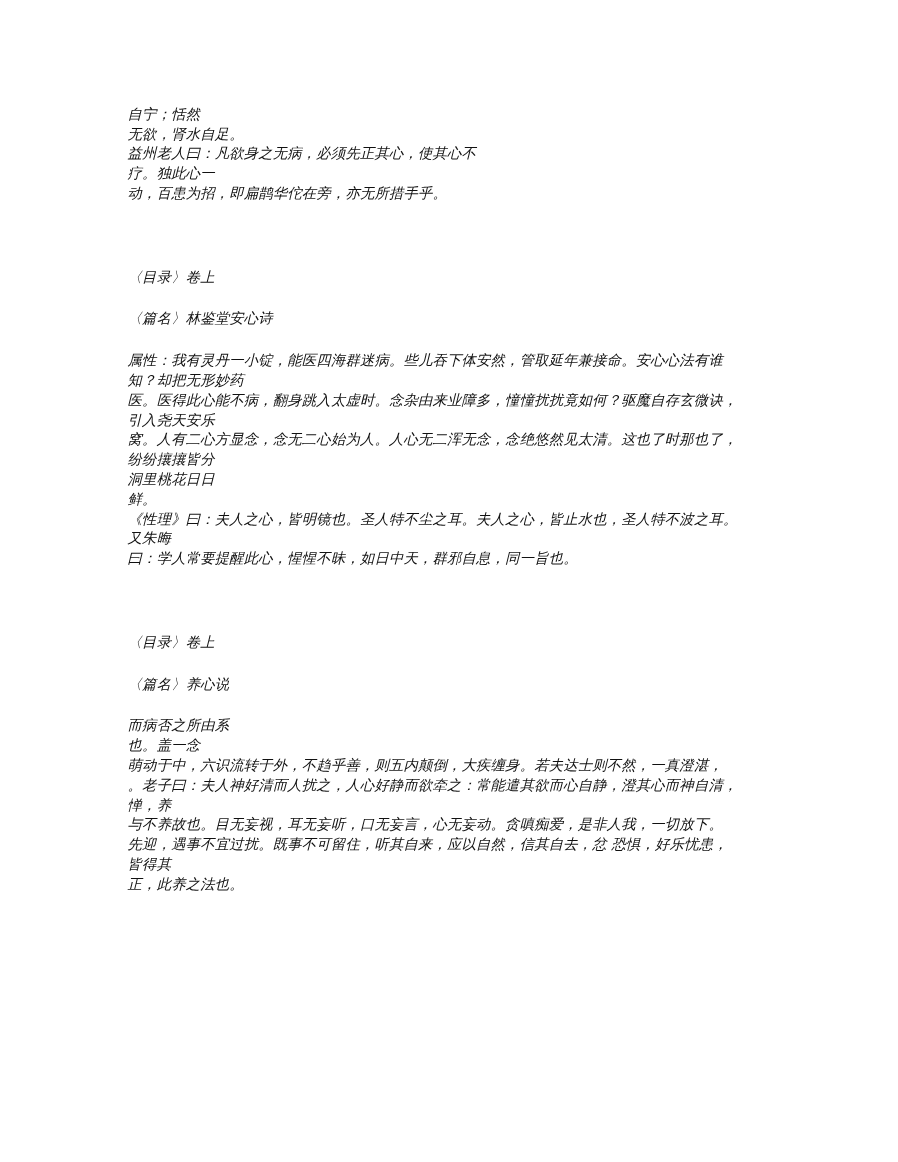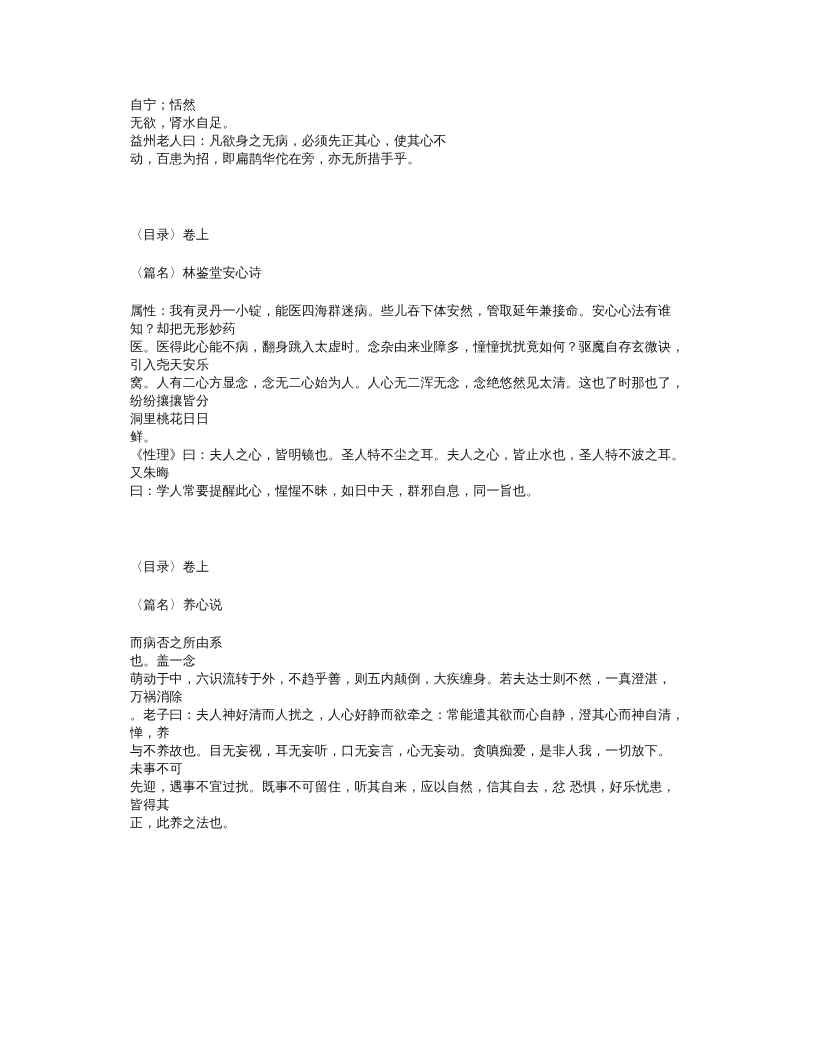--- a/index.html
+++ b/index.html
@@ -10,43 +10,45 @@
   body {
     width: 816px;
     height: 1056px;
     position: relative;
     overflow: hidden;
     font-family: "DejaVu Serif", "Liberation Serif", serif;
     color: #111111;
   }
   .page {
     position: absolute;
-    left: 130px;
+    left: 116px;
     top: 96px;
     width: 600px;
+    font-style: italic;
   }
   .line {
     font-size: 13px;
     line-height: 18px;
     height: 18px;
     white-space: nowrap;
     letter-spacing: 0.2px;
   }
   .gap-big { height: 58px; }
   .gap-small { height: 20px; }
 </style>
 </head>
 <body>
 
 <div class="page">
 
   <div>
     <div class="line">自宁；恬然</div>
     <div class="line">无欲，肾水自足。</div>
     <div class="line">益州老人曰：凡欲身之无病，必须先正其心，使其心不</div>
+    <div class="line">疗。独此心一</div>
     <div class="line">动，百患为招，即扁鹊华佗在旁，亦无所措手乎。</div>
   </div>
 
   <div class="gap-big"></div>
 
   <div>
     <div class="line">〈目录〉卷上</div>
     <div class="gap-small"></div>
     <div class="line">〈篇名〉林鉴堂安心诗</div>
     <div class="gap-small"></div>
@@ -66,23 +68,21 @@
   <div class="gap-big"></div>
 
   <div>
     <div class="line">〈目录〉卷上</div>
     <div class="gap-small"></div>
     <div class="line">〈篇名〉养心说</div>
     <div class="gap-small"></div>
     <div class="line">而病否之所由系</div>
     <div class="line">也。盖一念</div>
     <div class="line">萌动于中，六识流转于外，不趋乎善，则五内颠倒，大疾缠身。若夫达士则不然，一真澄湛，</div>
-    <div class="line">万祸消除</div>
     <div class="line">。老子曰：夫人神好清而人扰之，人心好静而欲牵之：常能遣其欲而心自静，澄其心而神自清，</div>
     <div class="line">惮，养</div>
     <div class="line">与不养故也。目无妄视，耳无妄听，口无妄言，心无妄动。贪嗔痴爱，是非人我，一切放下。</div>
-    <div class="line">未事不可</div>
     <div class="line">先迎，遇事不宜过扰。既事不可留住，听其自来，应以自然，信其自去，忿 恐惧，好乐忧患，</div>
     <div class="line">皆得其</div>
     <div class="line">正，此养之法也。</div>
   </div>
 
 </div>
 
 </body></html>

